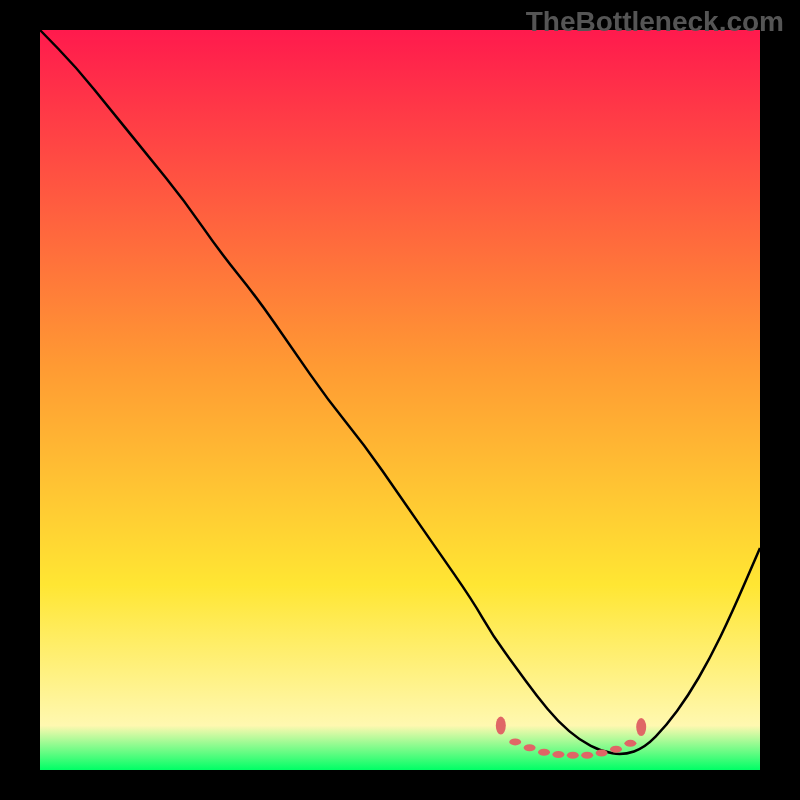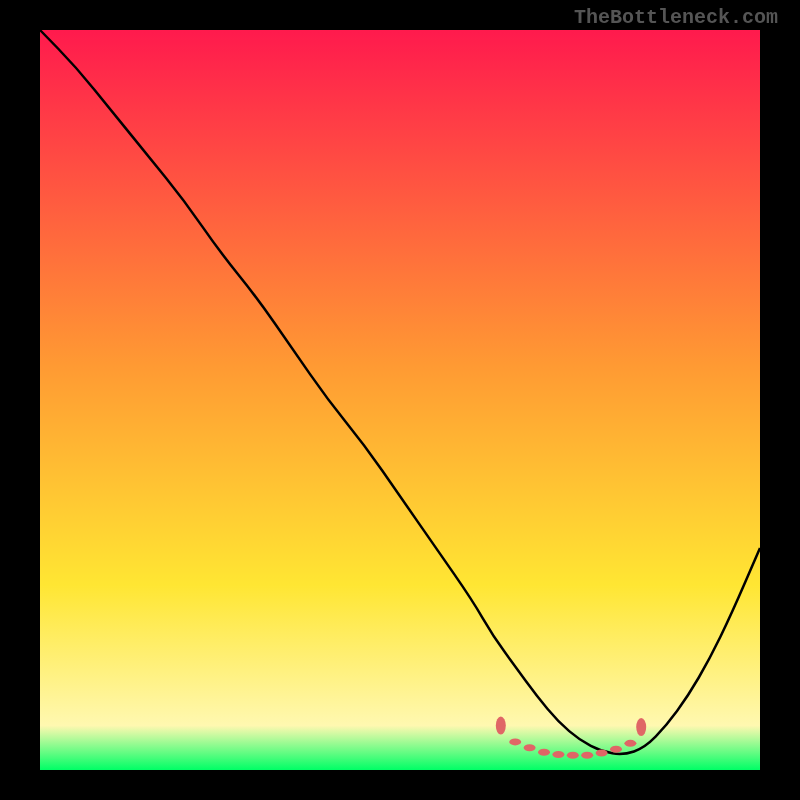--- a/index.html
+++ b/index.html
@@ -7,26 +7,25 @@
     width: 800px;
     height: 800px;
     overflow: hidden;
     background: #000;
     font-family: Arial, sans-serif;
     position: relative;
   }
   .watermark {
     position: absolute;
     top: 6px;
-    right: 22px;
+    right: 16px;
     color: #555;
-    font-size: 20px;
+    font-size: 28px;
     font-weight: bold;
     z-index: 10;
-    font-family: Liberation Mono, monospace;
   }
   .chart-wrap {
     position: absolute;
     inset: 0;
   }
   svg { display: block; }
 </style>
 </head>
 <body>
 

